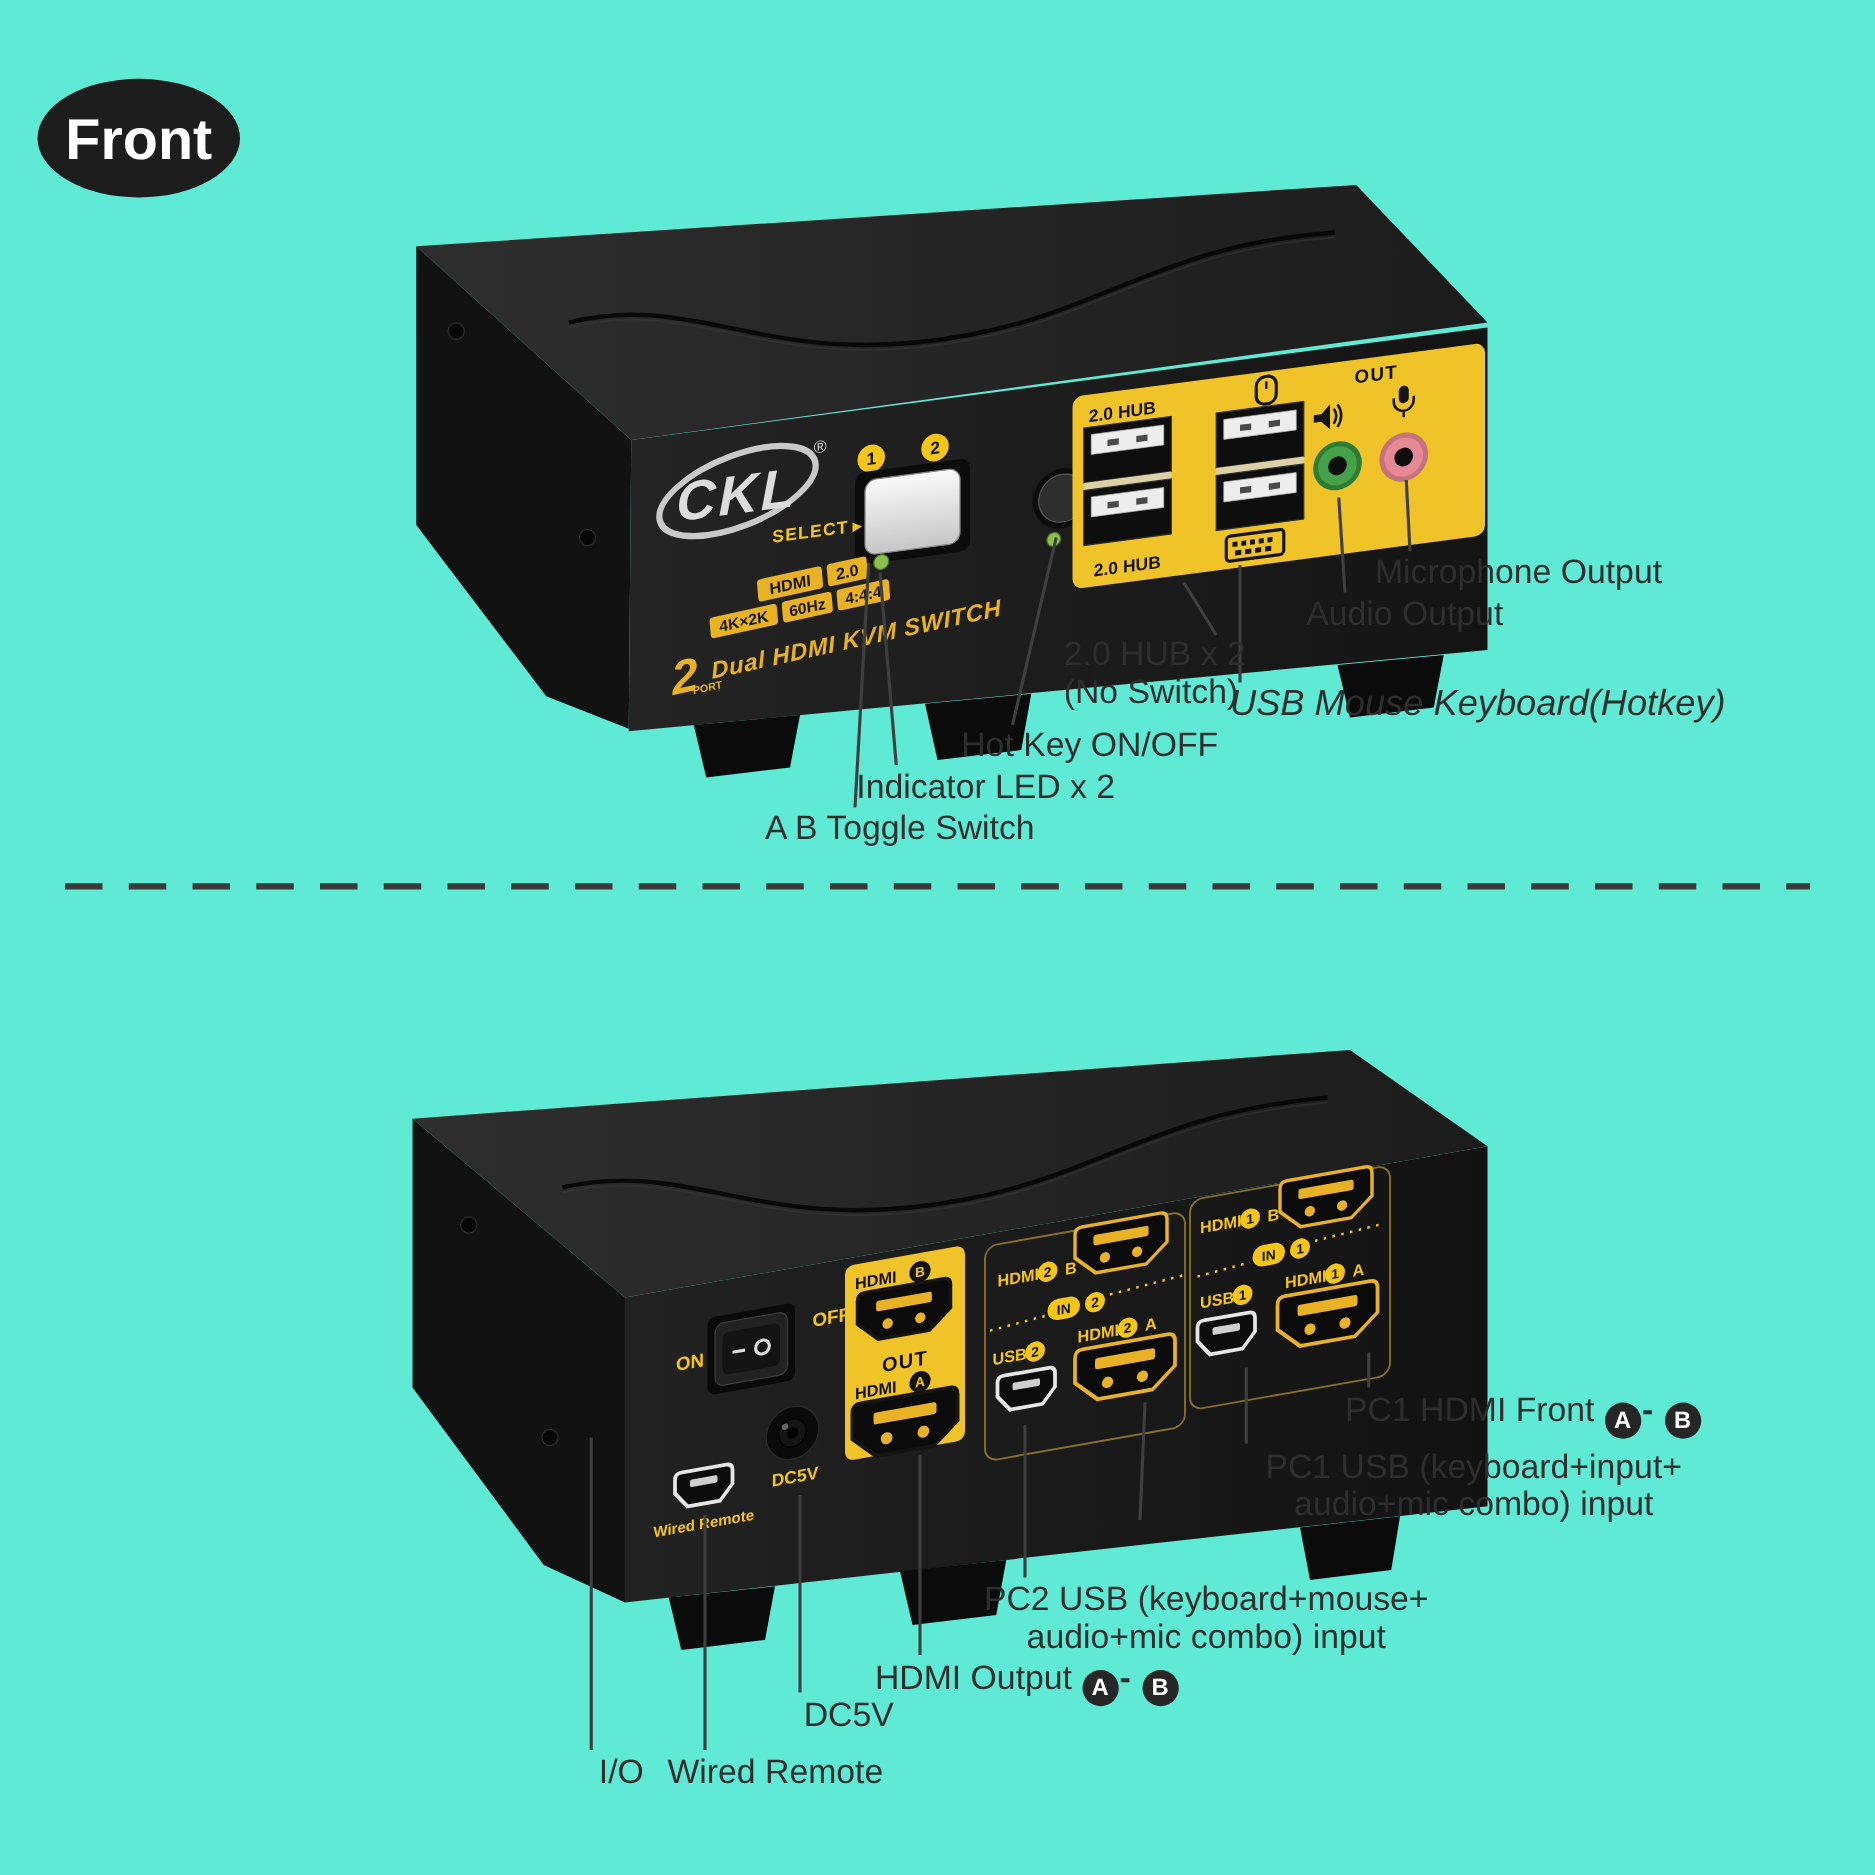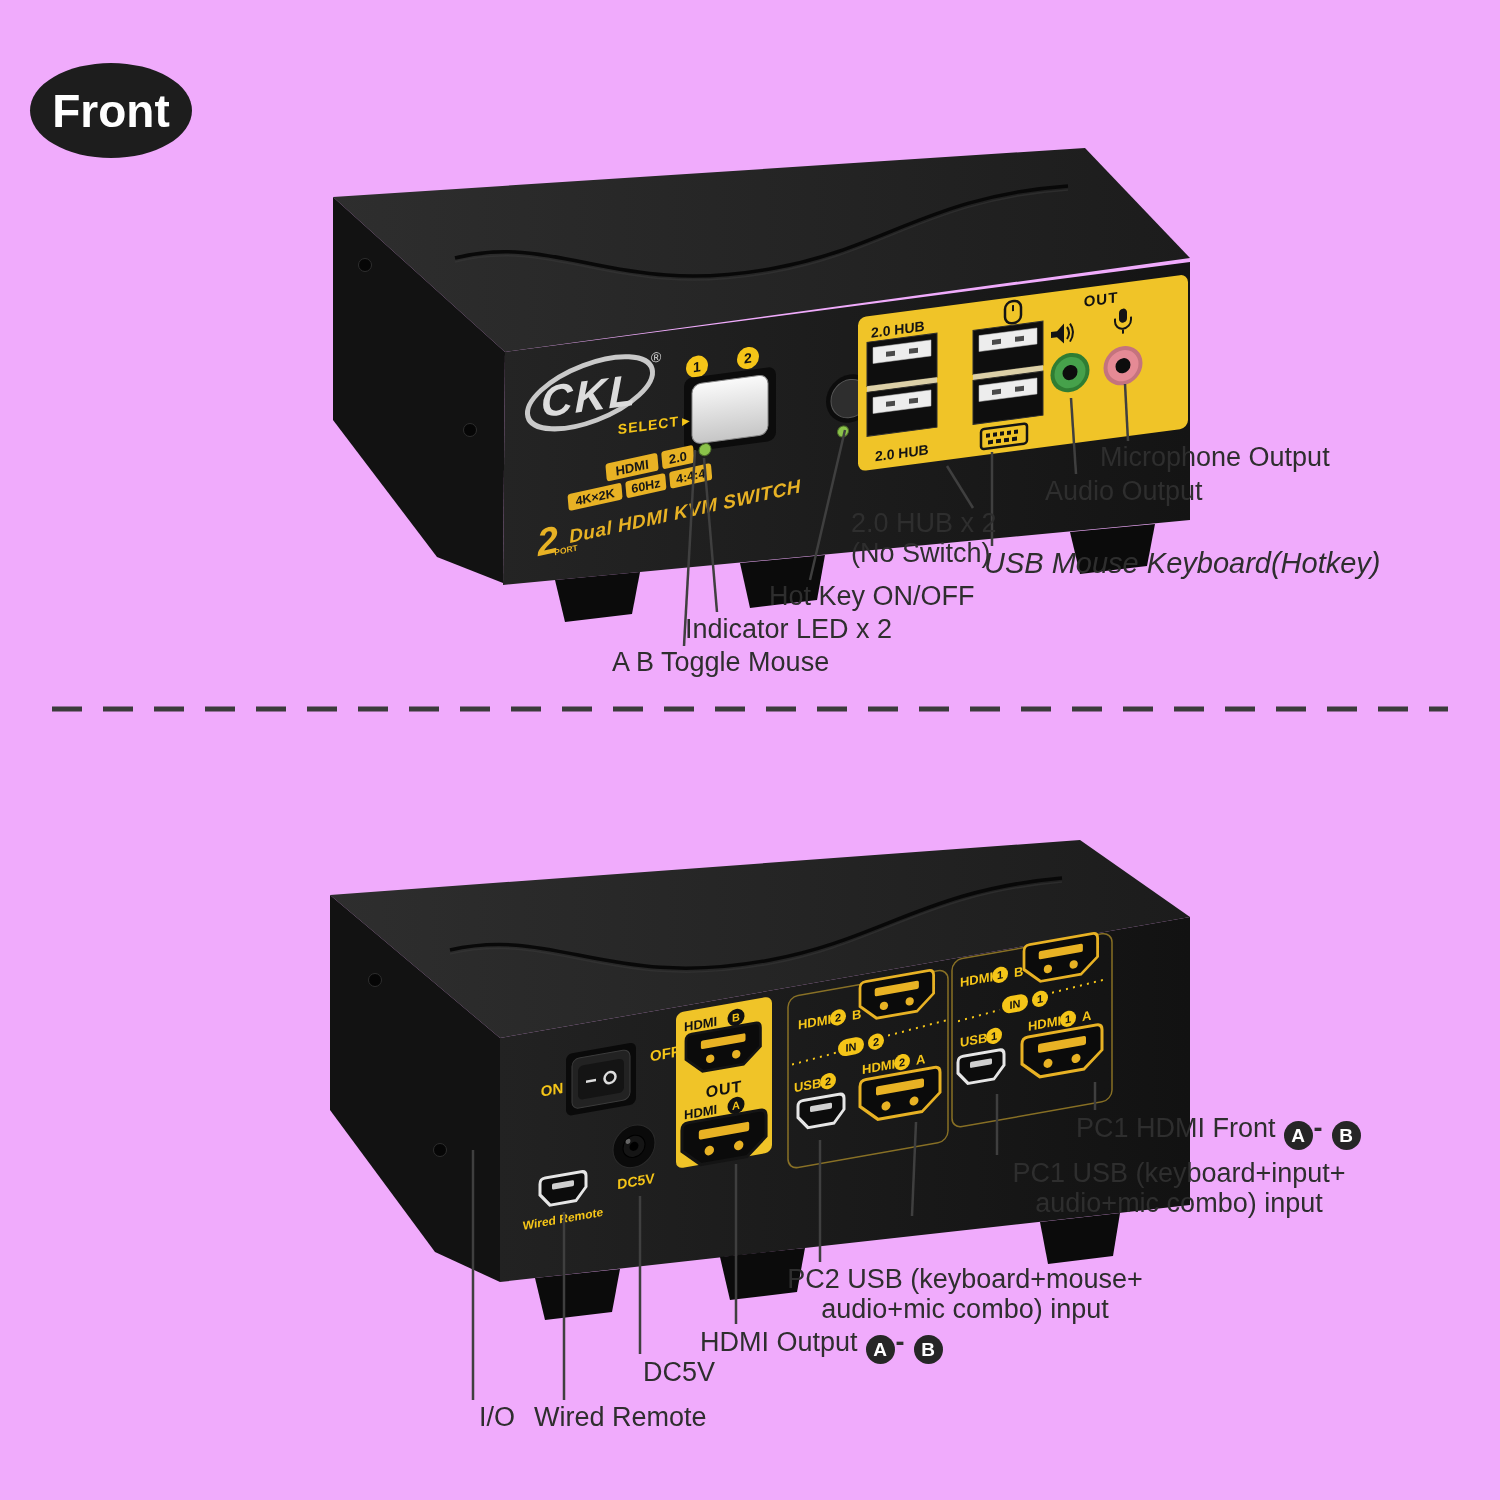--- a/index.html
+++ b/index.html
@@ -1,16 +1,16 @@
 <!DOCTYPE html>
 <html><head>
 <meta charset="utf-8">
 <style>
   html,body{margin:0;padding:0;background:#fff;}
-  .canvas{position:relative;width:1500px;height:1500px;background:#f0abfc;overflow:hidden;
+  .canvas{position:relative;width:1500px;height:1500px;background:#5eead4;overflow:hidden;
           font-family:"Liberation Sans",sans-serif;}
   .tag{position:absolute;background:#1d1d1d;border-radius:50%;color:#fff;
        display:flex;align-items:center;justify-content:center;
        font:700 46px "Liberation Sans",sans-serif;}
   .tag-front{left:30px;top:63px;width:162px;height:95px;}
   .tag-back{left:28px;top:758px;width:172px;height:99px;}
   .dev{position:absolute;}
   .note{position:absolute;font:500 27px/1.12 "Liberation Sans",sans-serif;color:#2e2e2e;white-space:nowrap;margin-left:24px;}
   .note-big{font-size:29px;}
   .note2{white-space:normal;text-align:center;}
@@ -312,21 +312,21 @@
     <span style="display:block">2.0 HUB x 2</span>
     <span style="display:block">(No Switch)</span>
     </div>
   <div class="note note-big" style="left:960px;top:547px;font-style:italic;">
     <span>USB Mouse Keyboard(Hotkey)</span></div>
   <div class="note" style="left:745px;top:581px;">
     <span>Hot Key ON/OFF</span></div>
   <div class="note" style="left:661px;top:614px;">
     <span>Indicator LED x 2</span></div>
   <div class="note" style="left:588px;top:647px;">
-    <span>A B Toggle Mouse</span></div>
+    <span>A B Toggle Switch</span></div>
 
   <div class="note" style="left:1052px;top:1113px;">
     <span>PC1 HDMI Front</span><span class="cbadge">A</span><span class="bsep">-</span><span class="cbadge">B</span></div>
   <div class="note note2" style="left:945px;top:1158px;width:420px;">
     <span style="display:block">PC1 USB (keyboard+input+</span>
     <span style="display:block">audio+mic combo) input</span>
     </div>
   <div class="note note2" style="left:756px;top:1264px;width:370px;">
     <span style="display:block">PC2 USB (keyboard+mouse+</span>
     <span style="display:block">audio+mic combo) input</span>

